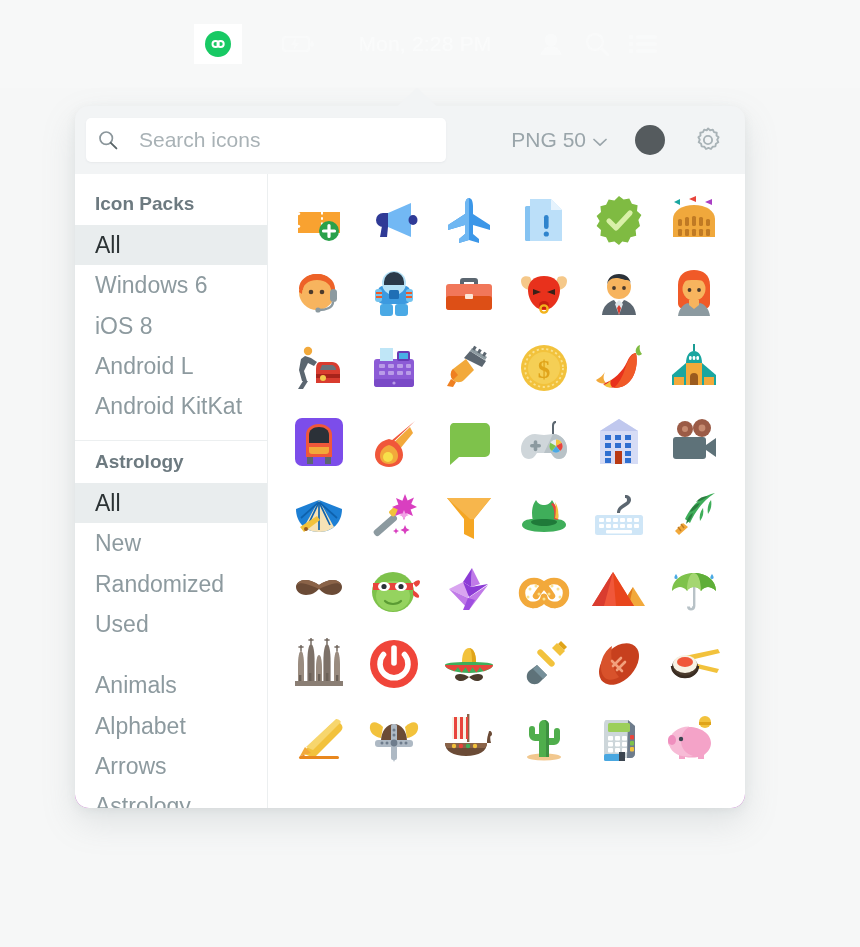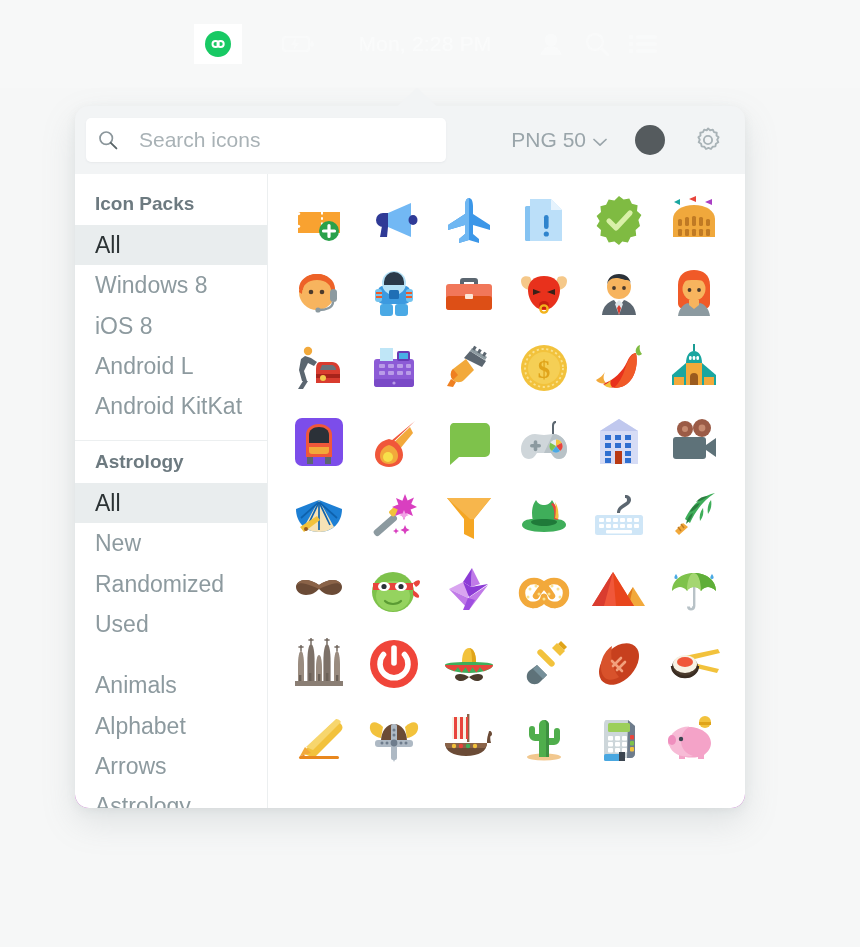--- a/index.html
+++ b/index.html
@@ -303,21 +303,21 @@
           </svg>
         </div>
       </div>
     </div>
 
     <div class="panel-body">
 
       <div class="sidebar">
         <div class="side-head">Icon Packs</div>
         <div class="side-item selected">All</div>
-        <div class="side-item">Windows 8</div>
+        <div class="side-item">Windows 6</div>
         <div class="side-item">iOS 8</div>
         <div class="side-item">Android L</div>
         <div class="side-item">Android KitKat</div>
 
         <div class="side-rule"></div>
 
         <div class="side-head">Astrology</div>
         <div class="side-item selected">All</div>
         <div class="side-item">New</div>
         <div class="side-item">Randomized</div>

